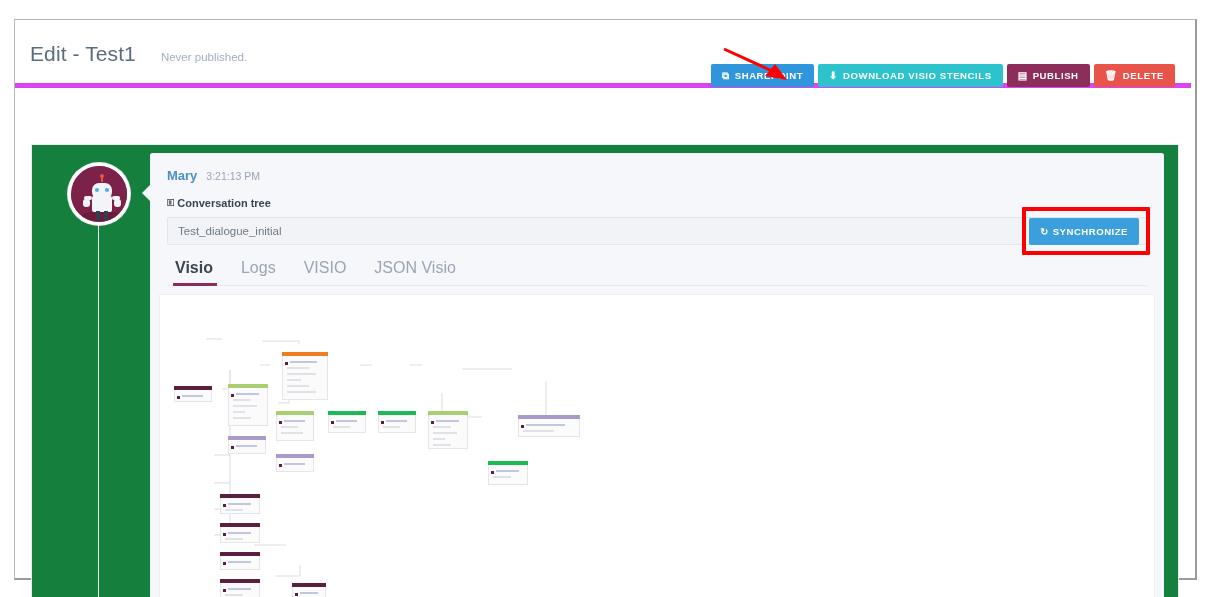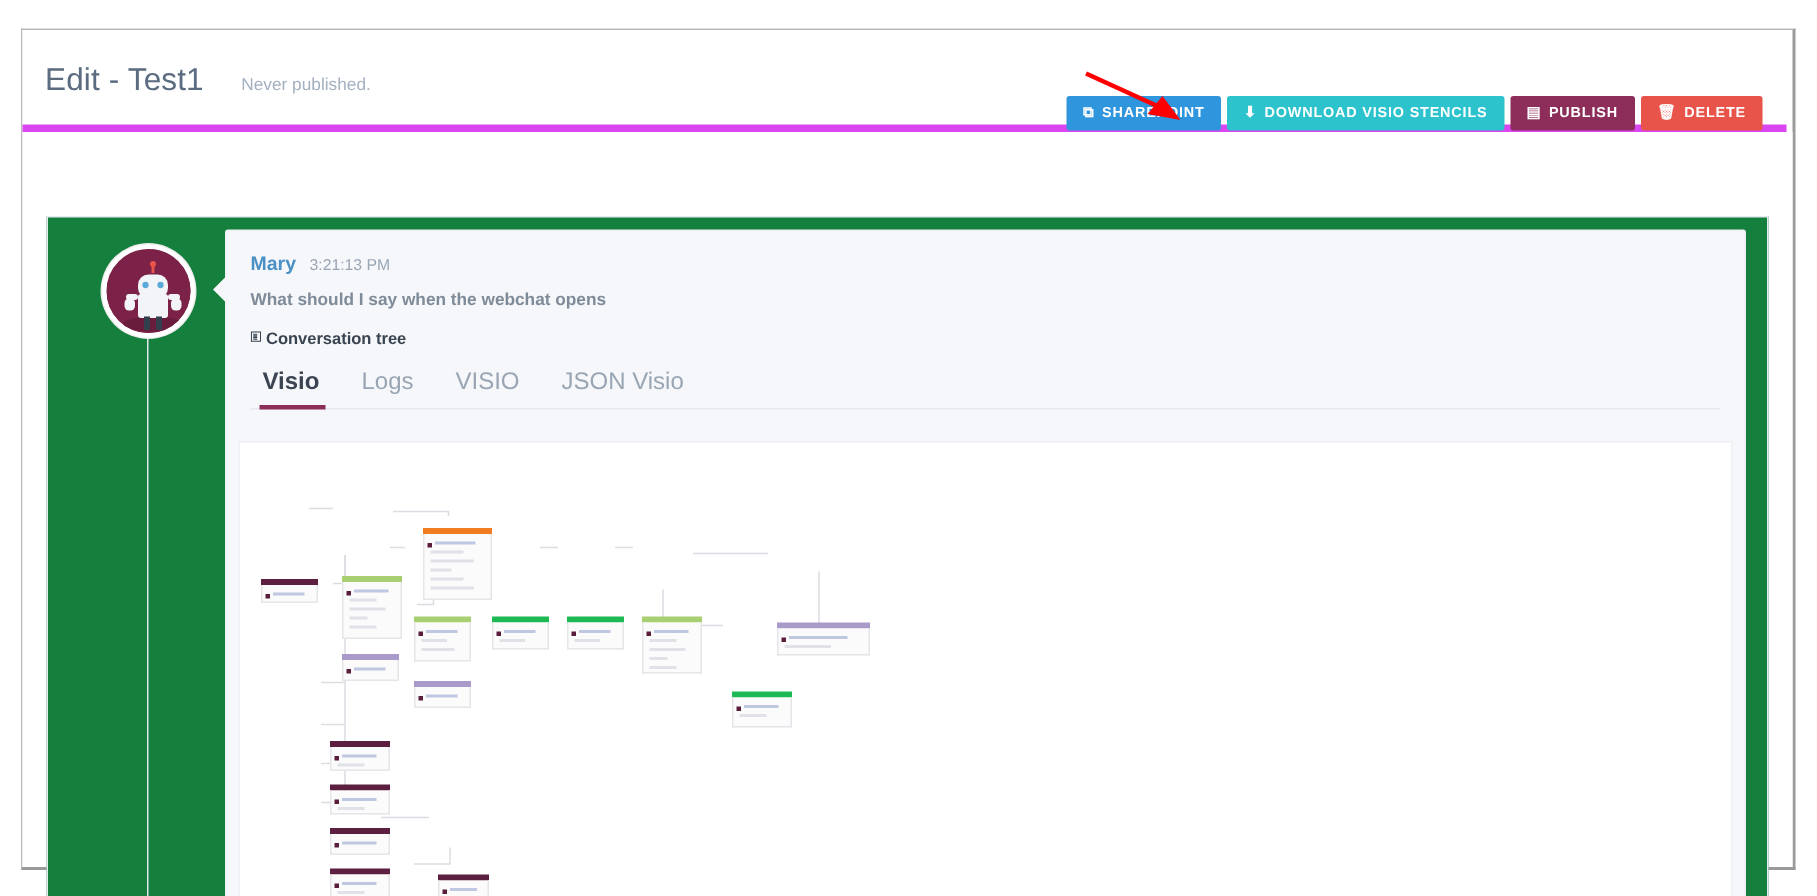--- a/index.html
+++ b/index.html
@@ -339,27 +339,34 @@
       </div>
 
       <div class="bubble">
         <div class="bubble-body">
 
           <div class="msg-head">
             <span class="msg-author">Mary</span>
             <span class="msg-time">3:21:13 PM</span>
           </div>
 
-          <div class="msg-text">What should I say when the webchat opens</div>
 
           <div class="field-label">
             <span class="edit-icon">🗉</span>
             <span>Conversation tree</span>
           </div>
 
+          <div class="tree-row">
+            <input class="tree-input" type="text" value="Test_dialogue_initial" style="">
+            <button class="btn-sync">
+              <span>↻</span>
+              <span>SYNCHRONIZE</span>
+            </button>
+            <div class="sync-highlight"></div>
+          </div>
 
           <div class="tabs">
             <div class="tab active">Visio</div>
             <div class="tab">Logs</div>
             <div class="tab">VISIO</div>
             <div class="tab">JSON Visio</div>
           </div>
 
           <div class="canvas">
             <div class="diagram" id="diagram-root">

